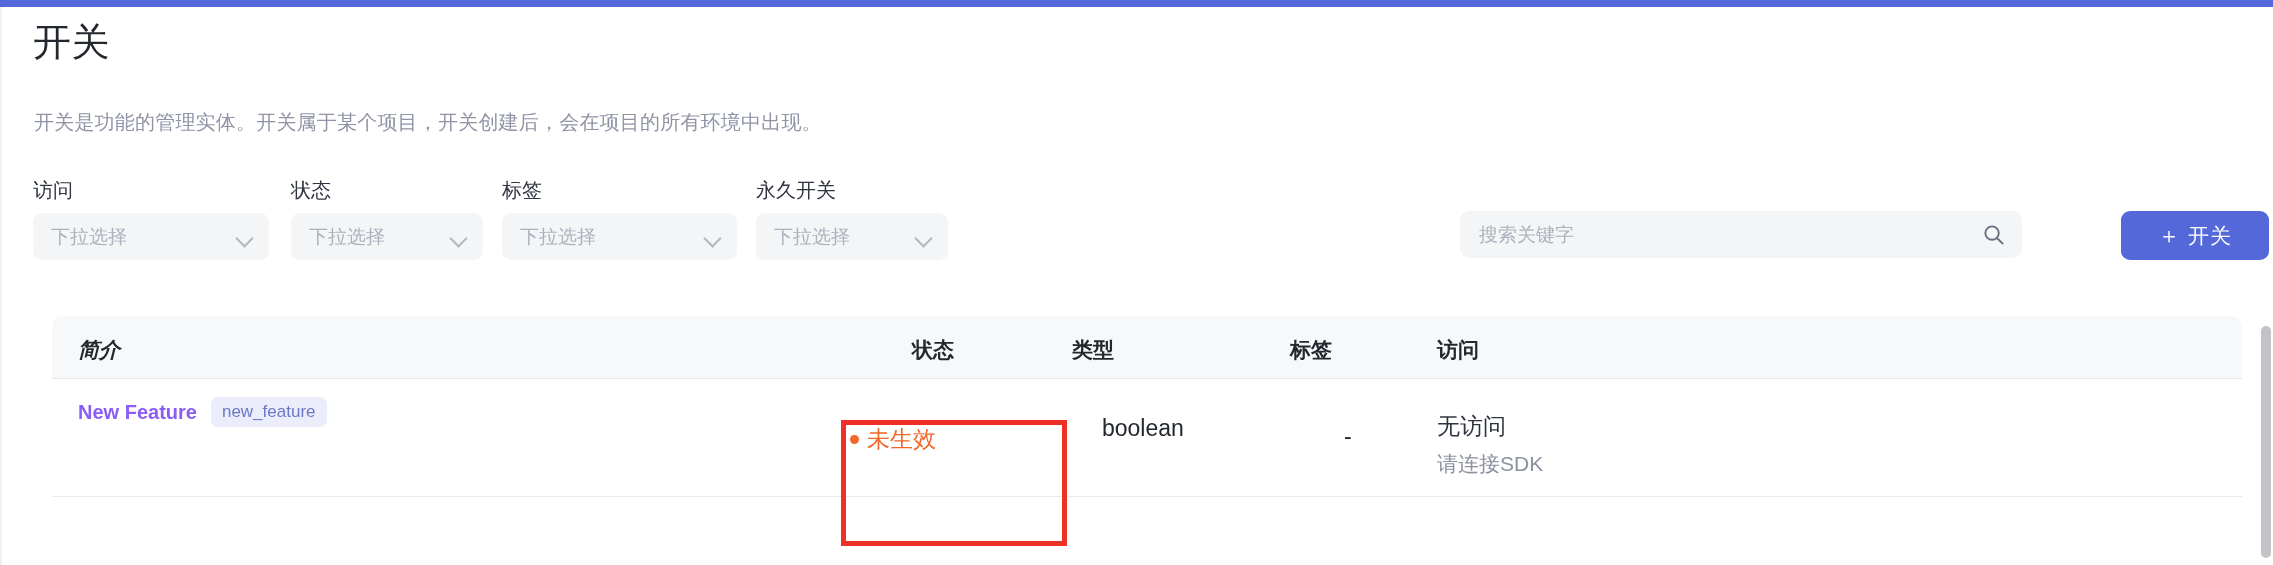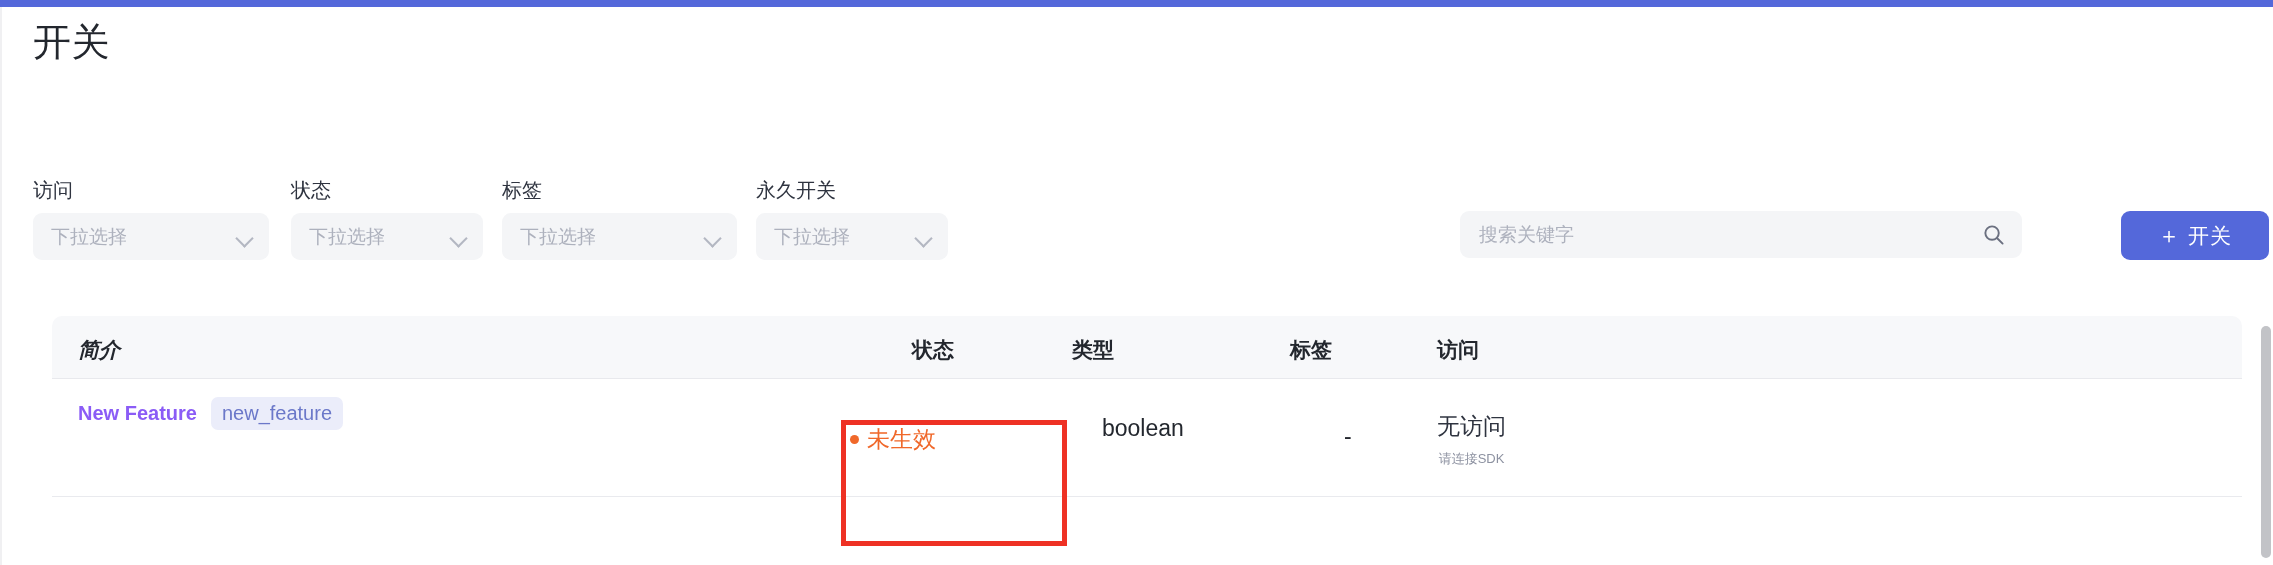--- a/index.html
+++ b/index.html
@@ -217,21 +217,21 @@
     font-size: 20px;
     font-weight: 700;
     color: #8b5cf6;
     cursor: pointer;
     white-space: nowrap;
   }
   .feature-key {
     margin-left: 14px;
     background: #ebedfa;
     color: #6b78c9;
-    font-size: 20px;
+    font-size: 17px;
     padding: 5px 11px;
     border-radius: 7px;
     white-space: nowrap;
   }
   .feature-desc {
     margin-top: 14px;
     font-size: 20px;
     color: #44484f;
     white-space: nowrap;
   }
@@ -273,24 +273,23 @@
   }
 
   .cell-access { left: 1385px; top: 32px; }
   .access-main {
     font-size: 23px;
     color: #2f3440;
     white-space: nowrap;
   }
   .access-sub {
     margin-top: 8px;
-    font-size: 13px;
+    font-size: 21px;
     color: #8d92a1;
     white-space: nowrap;
-    text-align: center;
   }
 
   
   .annot-box {
     position: absolute;
     left: 841px;
     top: 420px;
     width: 226px;
     height: 126px;
     border: 5px solid #ee3124;
@@ -319,20 +318,21 @@
 </style>
 </head>
 <body>
 
 <div id="app">
 
   <div class="top-accent"></div>
   <div class="left-edge"></div>
 
   <h1 class="page-title">开关</h1>
+  <p class="page-desc">开关是功能的管理实体。开关属于某个项目，开关创建后，会在项目的所有环境中出现。</p>
 
   <div class="filter-bar">
 
     <div class="filter-group fg-access">
       <span class="filter-label">访问</span>
       <div class="select-box">
         <span class="select-placeholder">下拉选择</span>
         <span class="chev"></span>
       </div>
     </div>

